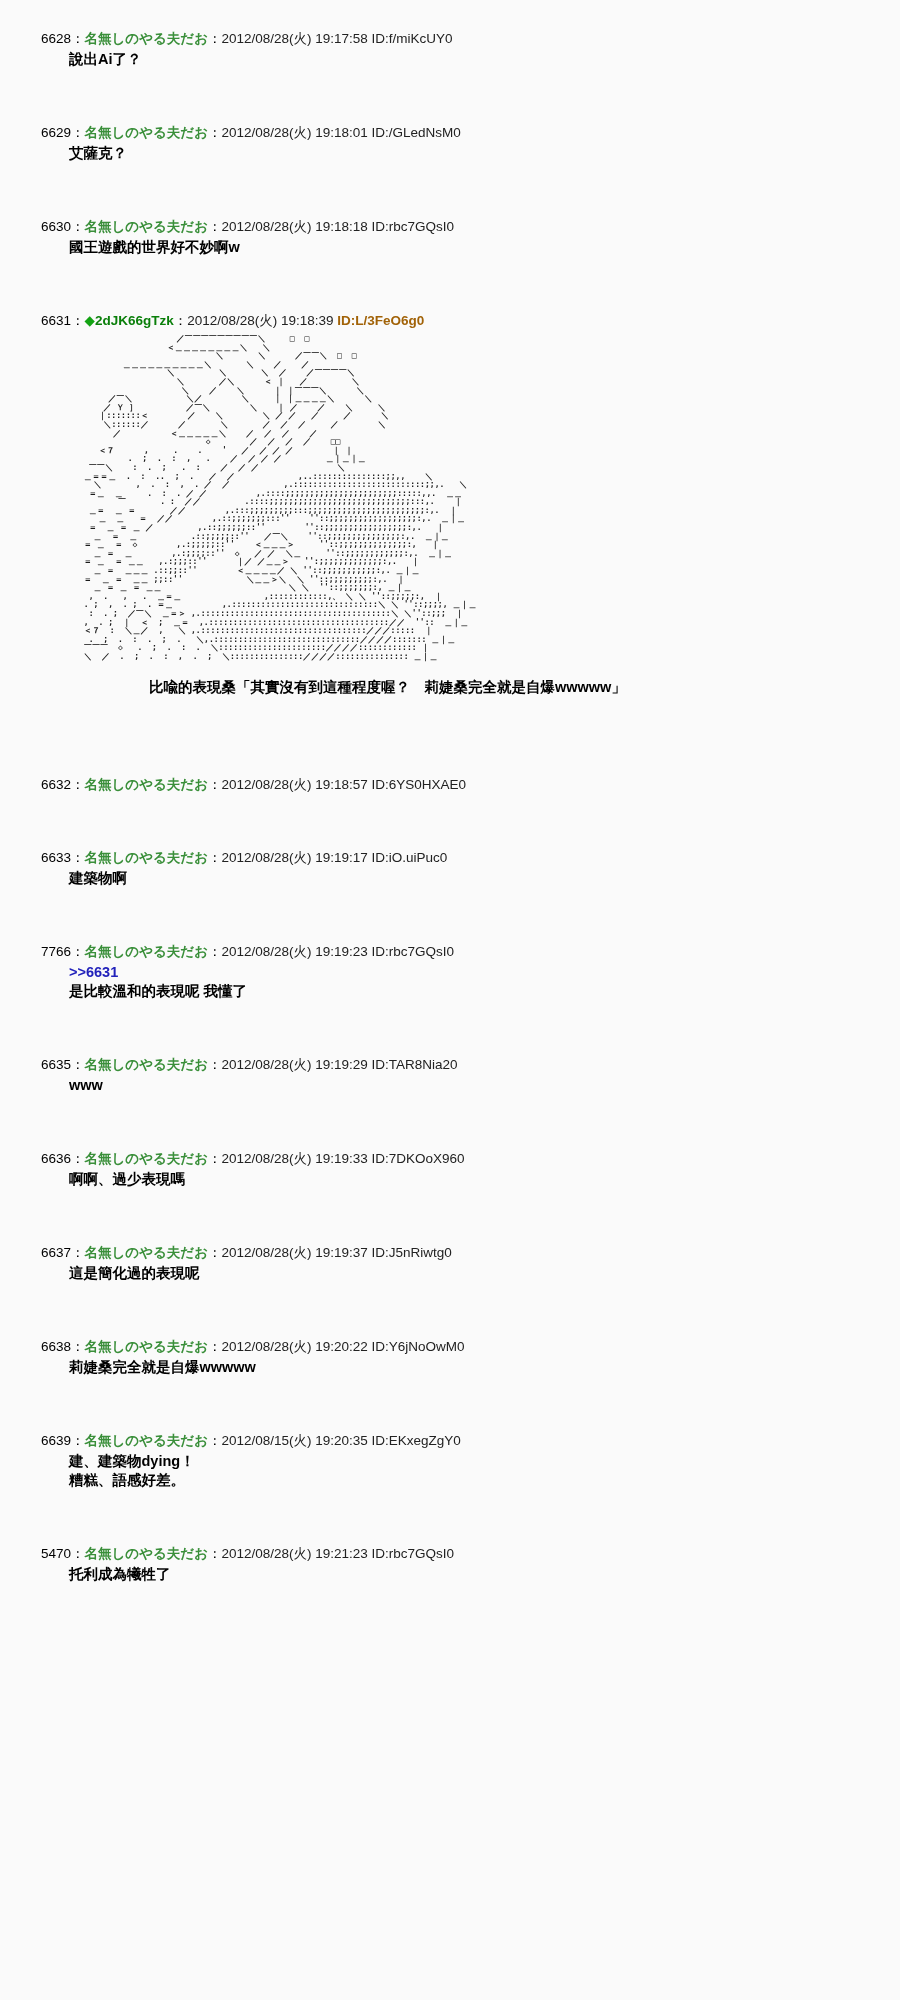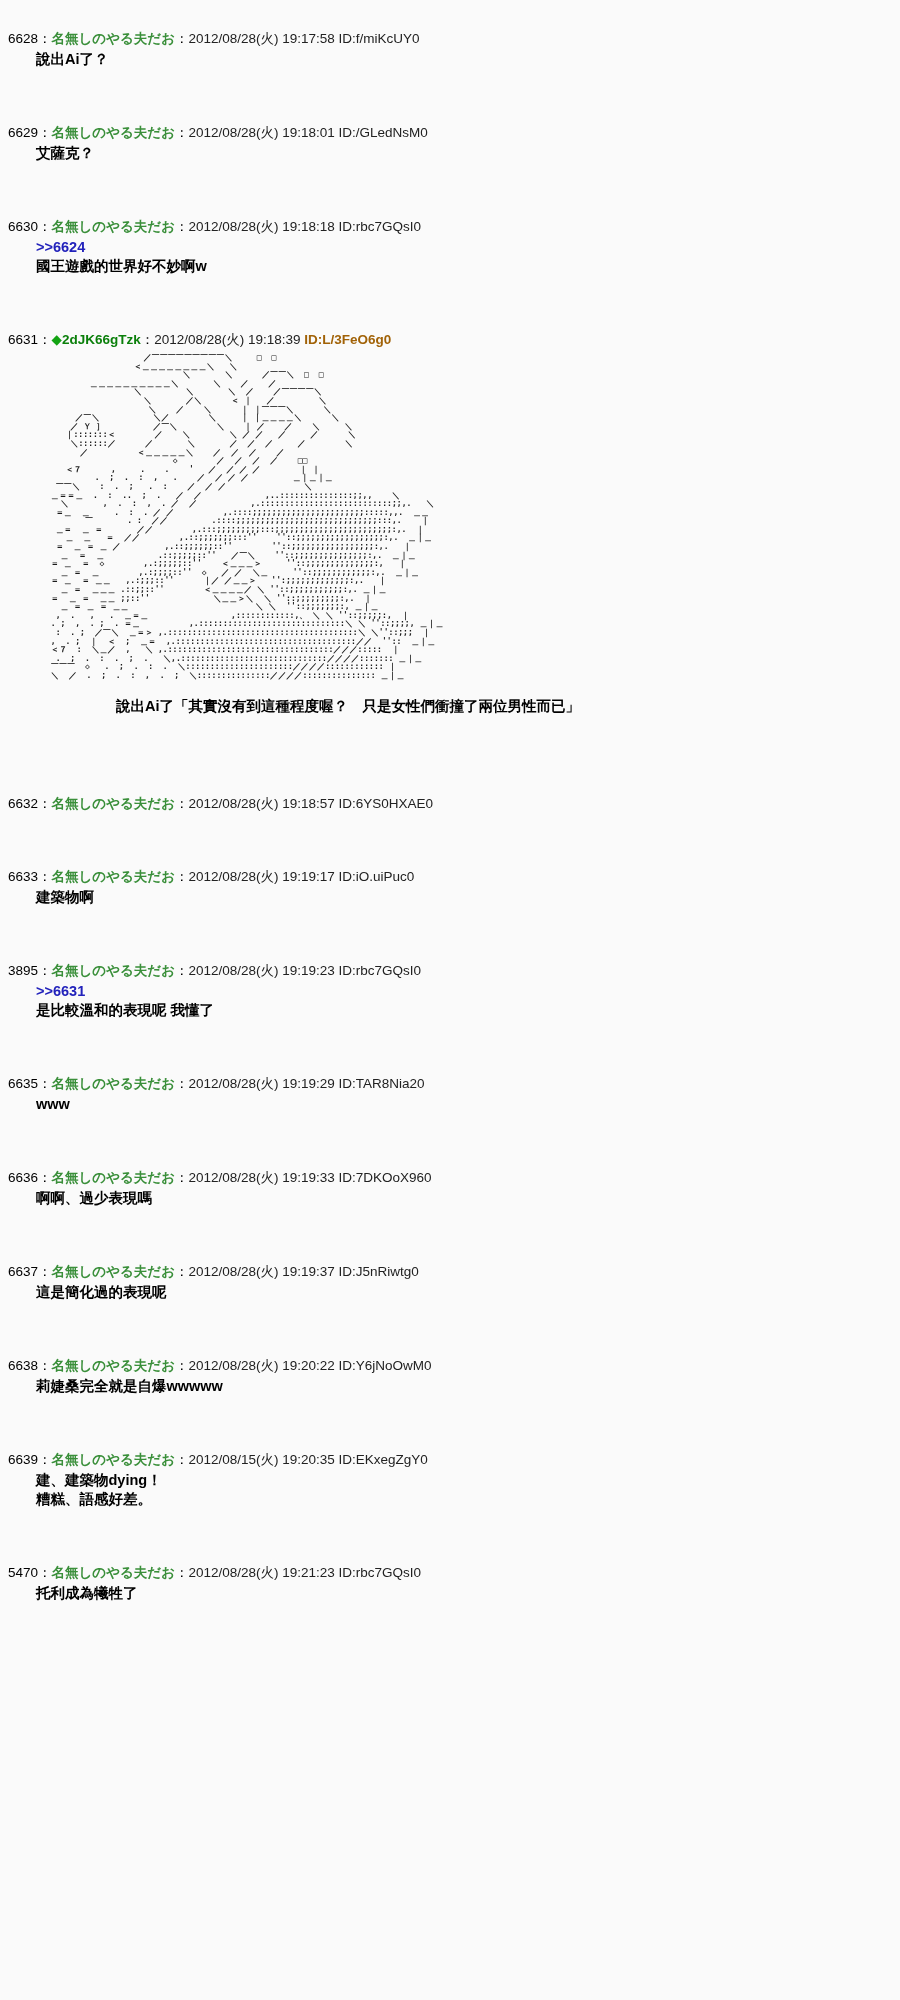--- a/index.html
+++ b/index.html
@@ -11,20 +11,21 @@
     color:#000;
     -webkit-font-smoothing:none;
   }
   .page{
     width:820px;
     min-height:2000px;
     background:#FAFAFA;
     position:relative;
     padding-top:30px;
     box-sizing:border-box;
+    padding-left:33px;
   }
   .post{
     padding:0 0 0 8px;
     margin:0 0 55px 0;
   }
   .post-head{
     font-size:13.5px;
     line-height:18px;
     white-space:nowrap;
     color:#000;
@@ -100,21 +101,20 @@
       </div>
       <div class="post">
         <div class="post-head"><span class="post-no">6629</span><span class="sep">：</span><span class="poster-name">名無しのやる夫だお</span><span class="sep">：</span><span class="date">2012/08/28(火) 19:18:01</span> <span class="uid">ID:/GLedNsM0</span></div>
         <div class="post-body">
           <div class="line">艾薩克？</div>
         </div>
       </div>
       <div class="post">
         <div class="post-head"><span class="post-no">6630</span><span class="sep">：</span><span class="poster-name">名無しのやる夫だお</span><span class="sep">：</span><span class="date">2012/08/28(火) 19:18:18</span> <span class="uid">ID:rbc7GQsI0</span></div>
         <div class="post-body">
-          <div class="line"><a class="anchor" href="#">&gt;&gt;6624</a></div>
           <div class="line">國王遊戲的世界好不妙啊w</div>
         </div>
       </div>
       <div class="post">
         <div class="post-head"><span class="post-no">6631</span><span class="sep">：</span><span class="diamond">◆</span><span class="poster-name trip">2dJK66gTzk</span><span class="sep">：</span><span class="date">2012/08/28(火) 19:18:39</span> <span class="uid blue">ID:L/3FeO6g0</span></div>
         <div class="post-body">
           <div class="aa-wrap">
             <pre class="aa">                    ／￣￣￣￣￣￣￣￣￣＼     □  □
                   ＜＿＿＿＿＿＿＿＿＼   ＼
                             ＼       ＼      ／￣￣＼  □  □
@@ -147,35 +147,35 @@
    ＿ ＝ ＿ ＝ ＿＿                          ＼ ＼  ''::;;;;;;;:, ＿｜＿
   ,  .   ,   .  ＿＝＿                 ,::::::::::::,、 ＼ ＼ ''::;;;;;:,  ｜
  . ;  ,  . ;  . ＝＿          ,.::::::::::::::::::::::::::::::＼ ＼ ''::;;;;, ＿｜＿
   :  . ;  ／￣＼  ＿＝＞ ,.:::::::::::::::::::::::::::::::::::::::＼ ＼''::;;;  ｜
  ,  . ;  ｜  ＜  ;  ＿＝  ,.:::::::::::::::::::::::::::::::::::::／／  ''::  ＿｜＿
  ＜７  :  ＼＿／  ,   ＼ ,.::::::::::::::::::::::::::::::::::／／／:::::  ｜
   .  ;  .  :  .  ;  .   ＼,.::::::::::::::::::::::::::::::／／／／::::::: ＿｜＿
  ￣￣￣  ◇   .  ;  .  :  .  ＼::::::::::::::::::::::／／／／:::::::::::: ｜
  ＼  ／  .  ;  .  :  ,  .  ;  ＼:::::::::::::::／／／／::::::::::::::: ＿｜＿</pre>
           </div>
-          <div class="aa-caption">說出Ai了「其實沒有到這種程度喔？　只是女性們衝撞了兩位男性而已」</div>
+          <div class="aa-caption">比喩的表現桑「其實沒有到這種程度喔？　莉婕桑完全就是自爆wwwww」</div>
           <div class="aa-tail"></div>
         </div>
       </div>
       <div class="post">
         <div class="post-head"><span class="post-no">6632</span><span class="sep">：</span><span class="poster-name">名無しのやる夫だお</span><span class="sep">：</span><span class="date">2012/08/28(火) 19:18:57</span> <span class="uid">ID:6YS0HXAE0</span></div>
       </div>
       <div class="post">
         <div class="post-head"><span class="post-no">6633</span><span class="sep">：</span><span class="poster-name">名無しのやる夫だお</span><span class="sep">：</span><span class="date">2012/08/28(火) 19:19:17</span> <span class="uid">ID:iO.uiPuc0</span></div>
         <div class="post-body">
           <div class="line">建築物啊</div>
         </div>
       </div>
       <div class="post">
-        <div class="post-head"><span class="post-no">3895</span><span class="sep">：</span><span class="poster-name">名無しのやる夫だお</span><span class="sep">：</span><span class="date">2012/08/28(火) 19:19:23</span> <span class="uid">ID:rbc7GQsI0</span></div>
+        <div class="post-head"><span class="post-no">7766</span><span class="sep">：</span><span class="poster-name">名無しのやる夫だお</span><span class="sep">：</span><span class="date">2012/08/28(火) 19:19:23</span> <span class="uid">ID:rbc7GQsI0</span></div>
         <div class="post-body">
           <div class="line"><a class="anchor" href="#">&gt;&gt;6631</a></div>
           <div class="line">是比較溫和的表現呢 我懂了</div>
         </div>
       </div>
       <div class="post">
         <div class="post-head"><span class="post-no">6635</span><span class="sep">：</span><span class="poster-name">名無しのやる夫だお</span><span class="sep">：</span><span class="date">2012/08/28(火) 19:19:29</span> <span class="uid">ID:TAR8Nia20</span></div>
         <div class="post-body">
           <div class="line">www</div>
         </div>

